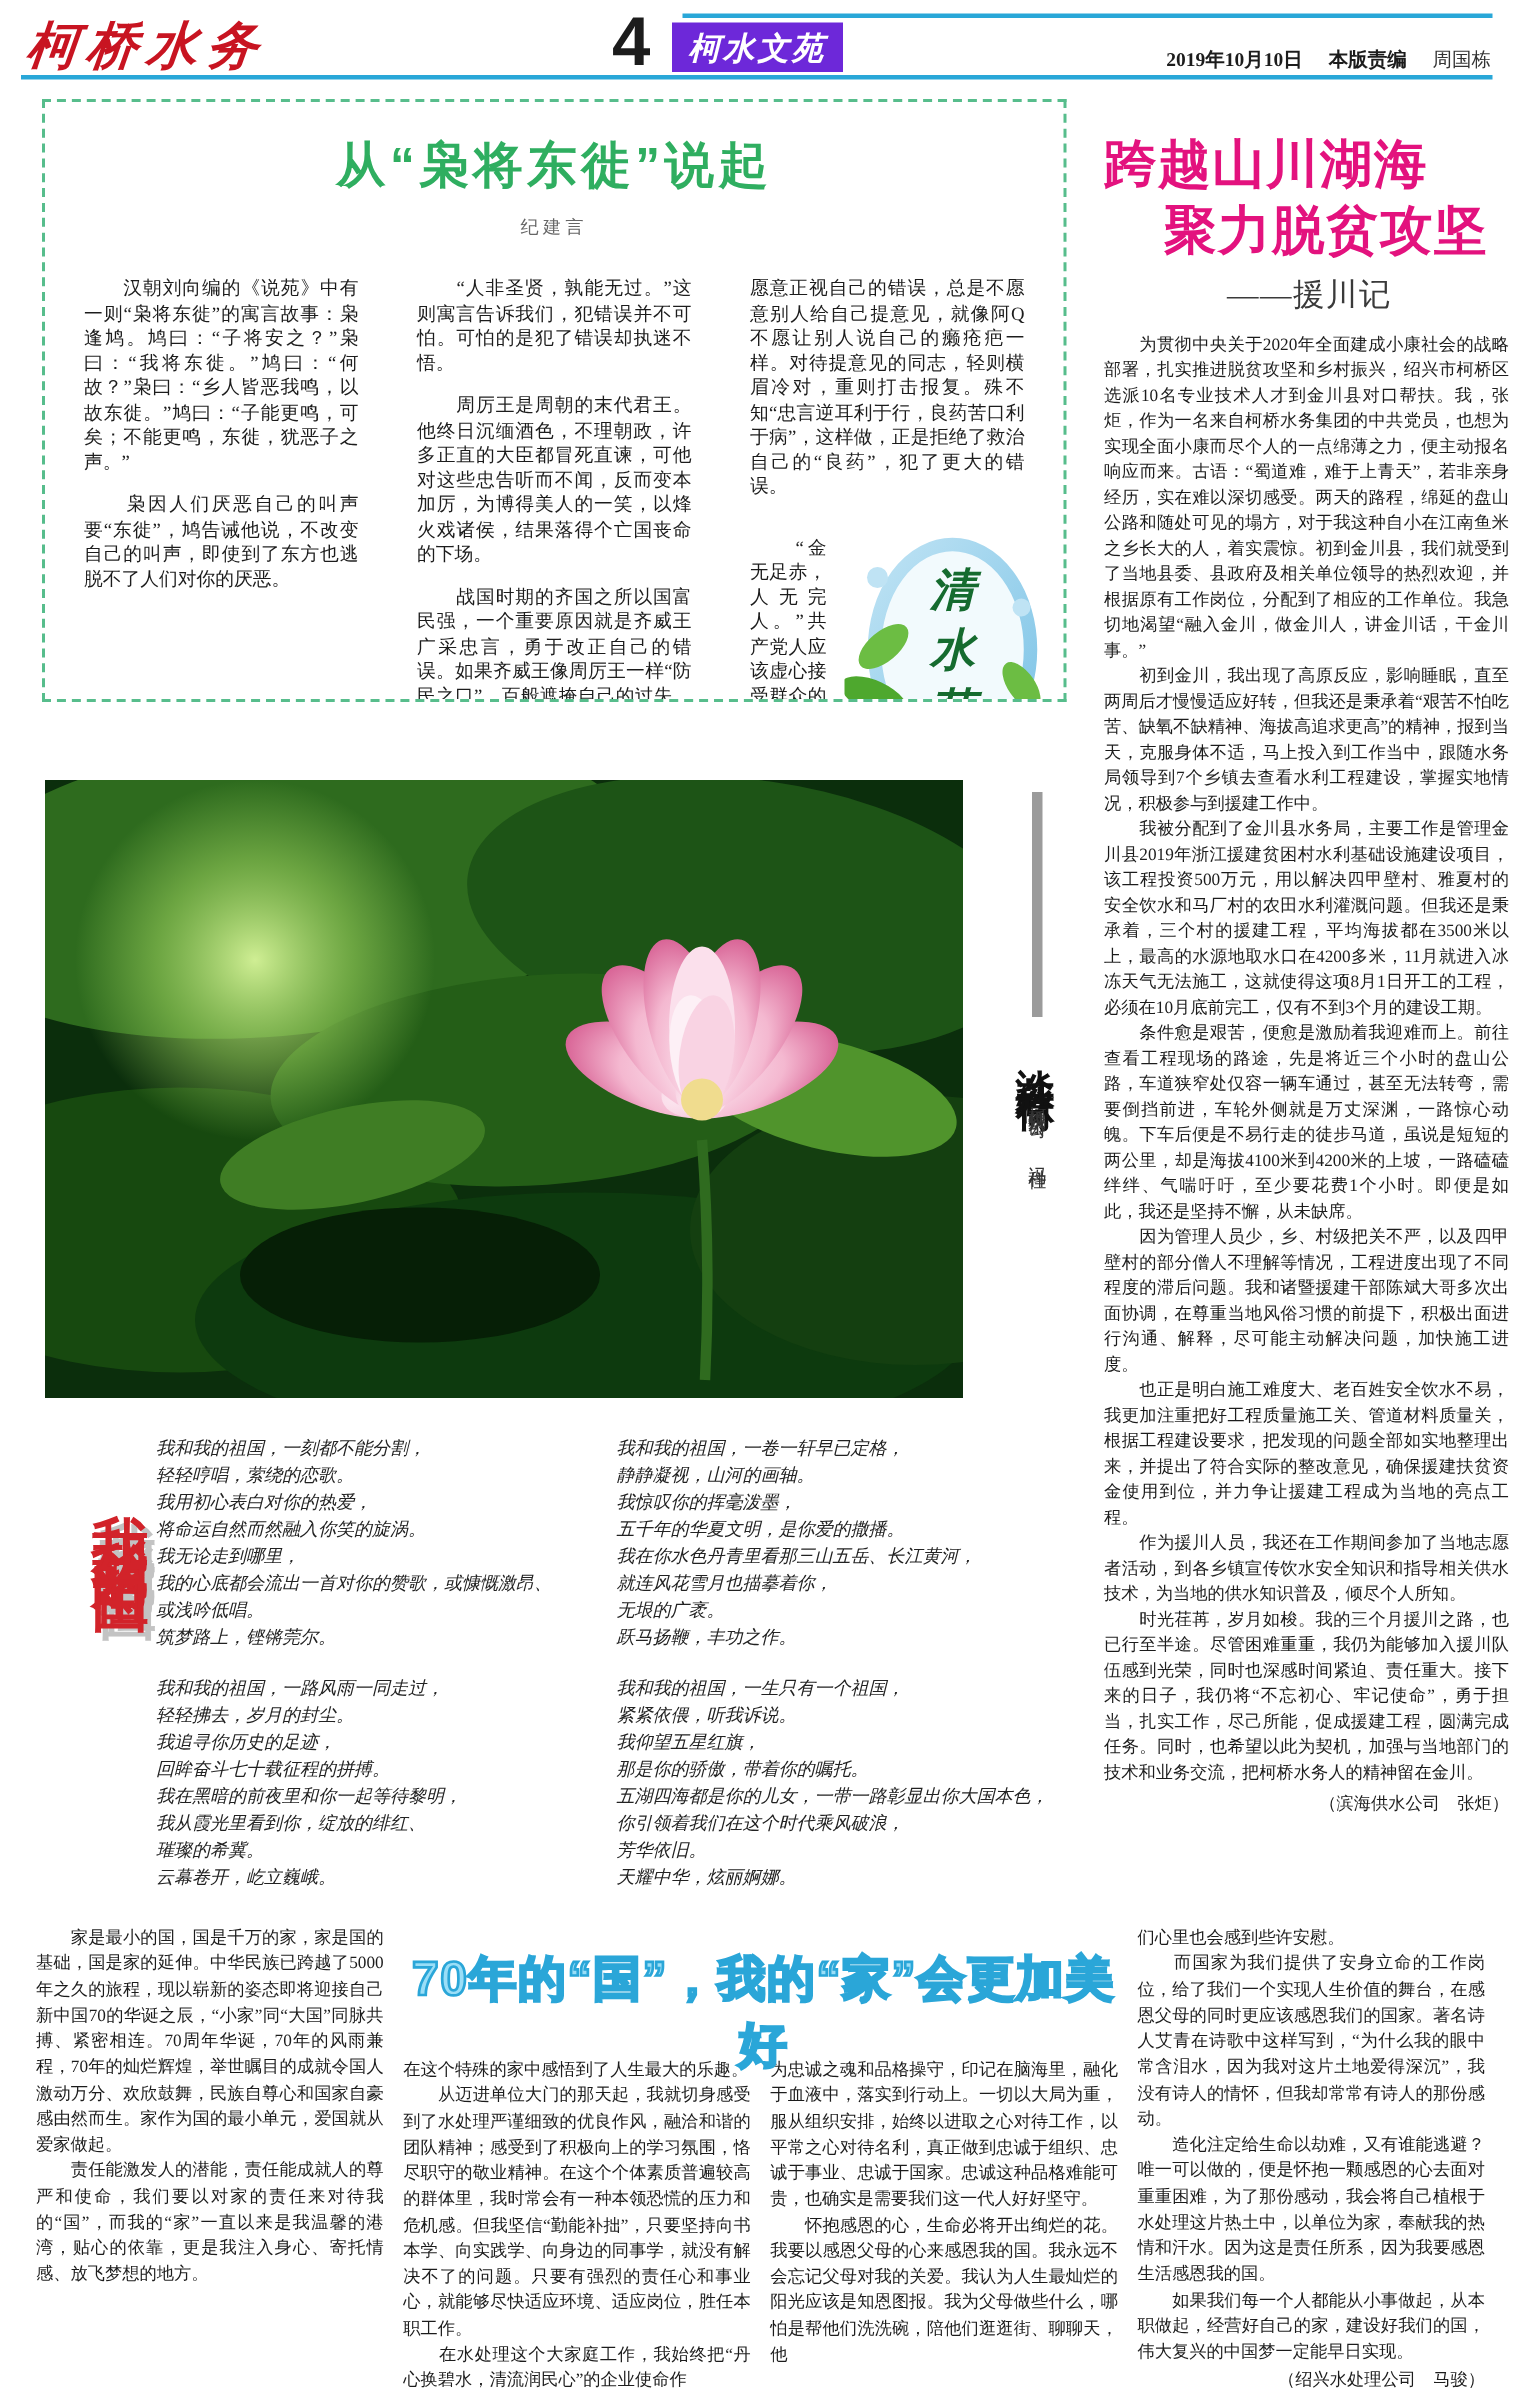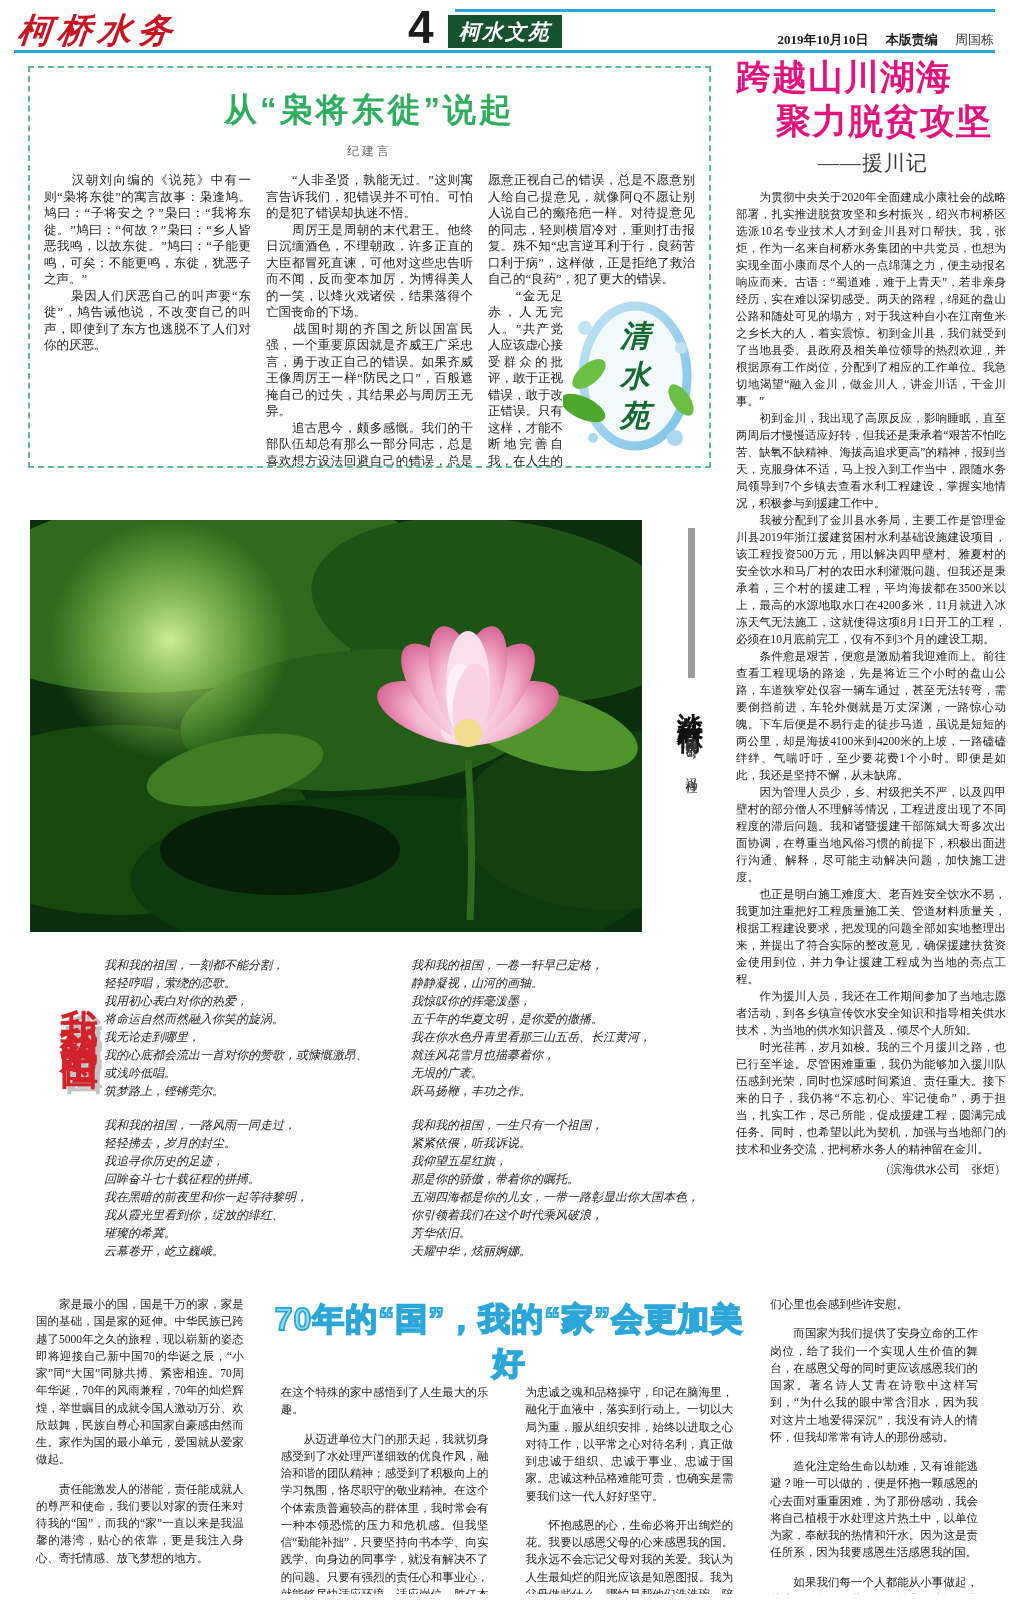--- a/index.html
+++ b/index.html
@@ -14,45 +14,45 @@
     position:absolute; left:18px; top:8px; font-size:34px; font-weight:bold;
     font-style:italic; color:#c81421; letter-spacing:6px; transform:skewX(-6deg);
   }
   .top-rule { position:absolute; left:455px; top:9px; width:540px; height:3px; background:#29a7d8; }
   .full-rule { position:absolute; left:14px; top:50px; width:981px; height:3px; background:#29a7d8; }
   .page-num {
     position:absolute; left:408px; top:0px; font-size:46px; font-weight:900;
     font-family:"Liberation Sans","DejaVu Sans",sans-serif;
   }
   .section-box {
-    position:absolute; left:448px; top:15px; width:114px; height:33px; background:#14532d;
+    position:absolute; left:448px; top:15px; width:114px; height:33px; background:#6d28d9;
     display:flex; align-items:center; justify-content:center;
   }
   .section-box span { color:#fff; font-size:21px; font-weight:bold; font-style:italic; letter-spacing:2px; }
   .date-line { position:absolute; right:16px; top:31px; font-size:13px; font-weight:bold; }
   .date-line .sep { display:inline-block; width:14px; }
   .date-line .ed-name { font-weight:normal; color:#333; }
   
   .main-article {
     position:absolute; left:28px; top:66px; width:683px; height:402px;
     border:2px dashed #57bd8c; padding:10px 14px 8px; overflow:hidden;
   }
   .ma-title {
     text-align:center; font-size:33px; font-weight:900; color:#2fae60; letter-spacing:3px;
     font-family:"Liberation Sans","DejaVu Sans",sans-serif; margin-top:10px;
   }
   .ma-author { text-align:center; font-size:12px; color:#666; margin:10px 0 12px; letter-spacing:3px; }
   .ma-cols { display:flex; gap:15px; }
   .acol { flex:1; font-size:12.5px; line-height:1.32; text-align:justify; }
-  .acol p { margin:0; }
+  .acol p { margin:12px; }
   .col3-bottom { display:flex; min-height:180px; }
   .col3-bottom .wrap-p { flex:1; }
   .qsy-logo { width:132px; height:172px; flex:0 0 132px; position:relative; }
   
-  .right-article { position:absolute; left:736px; top:55px; width:270px; height:1196px; overflow:hidden; }
+  .right-article { position:absolute; left:736px; top:88px; width:270px; height:1196px; overflow:hidden; }
   .ra-title { font-family:"Liberation Sans","DejaVu Sans",sans-serif; font-weight:900; color:#e3127e; font-size:35px; line-height:1.25; letter-spacing:1px; }
   .ra-title .l2 { margin-left:40px; }
   .ra-sub { font-size:21px; color:#3a3a3a; margin:6px 0 12px 82px; letter-spacing:1px; }
   .ra-body { font-size:11.5px; line-height:1.48; text-align:justify; }
   .ra-body p { margin:0; }
   .ra-sign { text-align:right; font-size:11.5px; margin-top:4px;font-family:Liberation Mono, monospace; }
   
   .photo { position:absolute; left:30px; top:520px; width:612px; height:412px; overflow:hidden; background:#0a2c0b; }
   .photo svg { display:block; width:100%; height:100%; }
   .photo-caption { position:absolute; left:648px; top:524px; width:86px; height:410px; text-align:center; }
@@ -76,21 +76,21 @@
   .poem-sign { text-align:right; font-size:12px; font-style:italic; margin-top:2px; padding-right:8px; }
   
   .bottom-article { position:absolute; left:24px; top:1284px; width:966px; height:310px; overflow:hidden; }
   .ba-title {
     position:absolute; left:238px; top:14px; width:494px; text-align:center;
     font-family:"Liberation Sans","DejaVu Sans",sans-serif; font-size:32px; font-weight:900;
     color:#9adef7; -webkit-text-stroke:1.8px #2aa6d8; text-shadow:0 0 2px #ffffff; letter-spacing:1px;
   }
   .ba-cols { display:flex; gap:13px; height:100%; }
   .bcol { flex:1; font-size:11.5px; line-height:1.5; text-align:justify; }
-  .bcol p { margin:12px; }
+  .bcol p { margin:0; }
   .bcol.mid { padding-top:88px; }
   .ba-sign { text-align:right; margin-top:2px; }
 </style>
 </head>
 <body>
 
 <div class="page">
 
   <div>
     <div class="masthead">柯桥水务</div>

